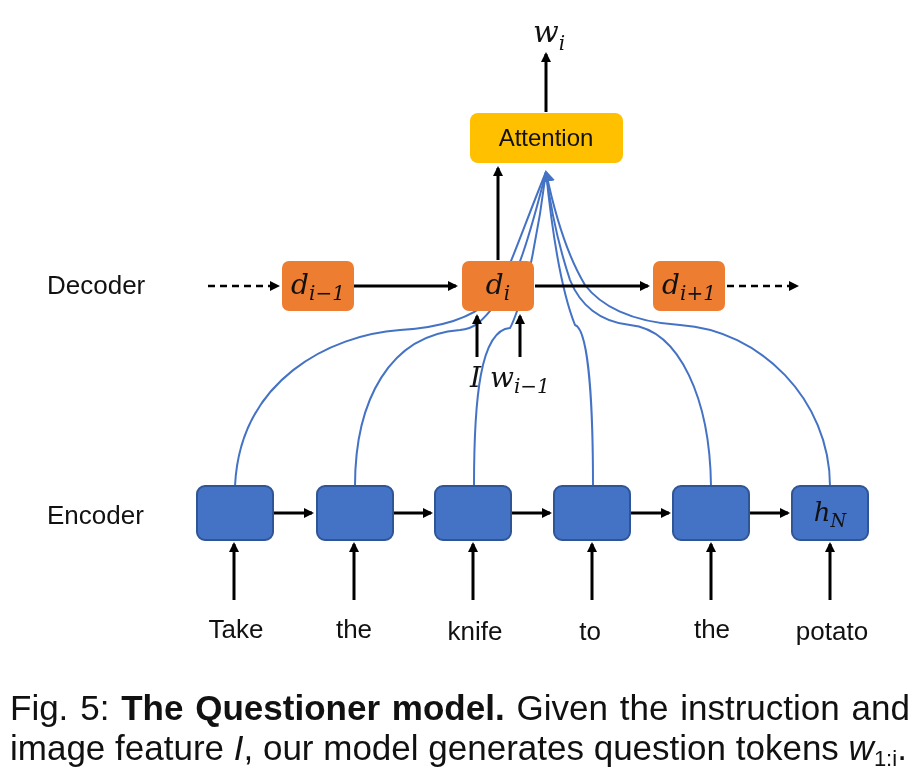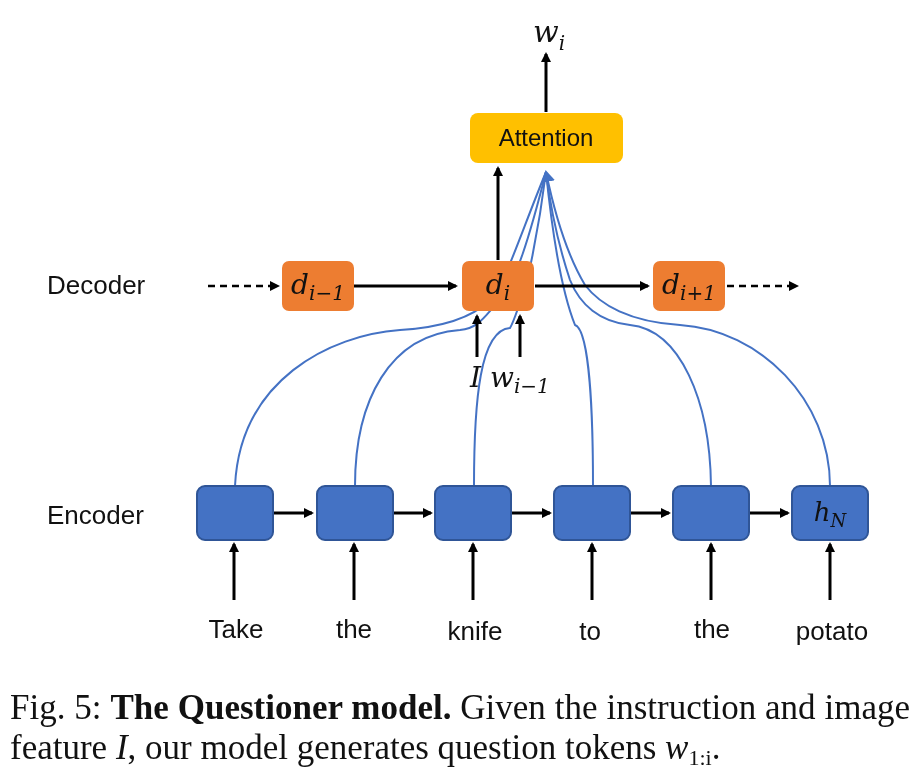--- a/index.html
+++ b/index.html
@@ -3,21 +3,21 @@
 <meta charset="utf-8">
 <style>
   html, body { margin: 0; padding: 0; background: #ffffff; }
   body { width: 918px; height: 778px; position: relative; overflow: hidden; }
   #diagram { position: absolute; left: 0; top: 0; }
   .label-sans { font-family: "Liberation Sans", sans-serif; font-size: 26px; fill: #111; }
   .math { font-family: "DejaVu Serif", serif; font-style: italic; fill: #111; }
   .box-text { font-family: "Liberation Sans", sans-serif; font-size: 24px; fill: #111; }
   #caption {
     position: absolute; left: 10px; top: 688px; width: 900px;
-    font-family: Liberation Serif, serif; font-size: 35px; line-height: 40px; color: #111;
+    font-family: Liberation Sans, sans-serif; font-size: 35px; line-height: 40px; color: #111;
     text-align: justify;
   }
   #caption b { font-weight: bold; }
   #caption i { font-style: italic; }
   #caption sub { font-size: 22px; vertical-align: -6px; }
 </style>
 </head>
 <body>
 
 <svg id="diagram" width="918" height="680" viewBox="0 0 918 680" xmlns="http://www.w3.org/2000/svg">

